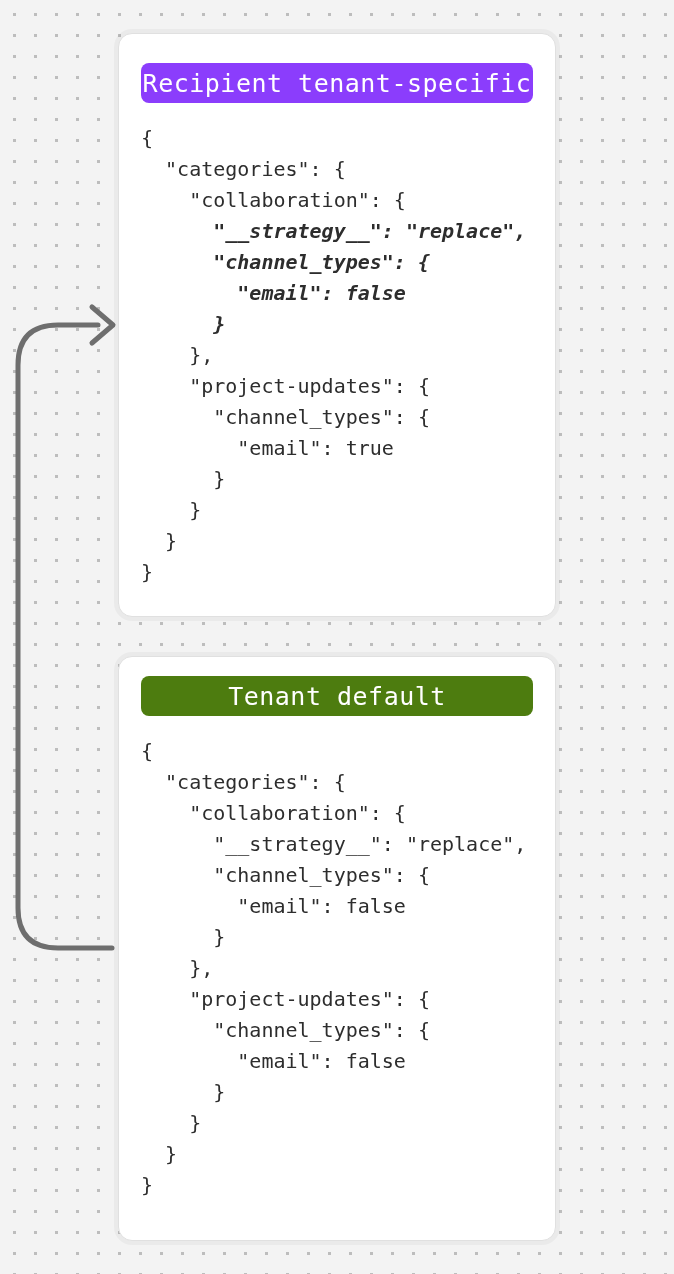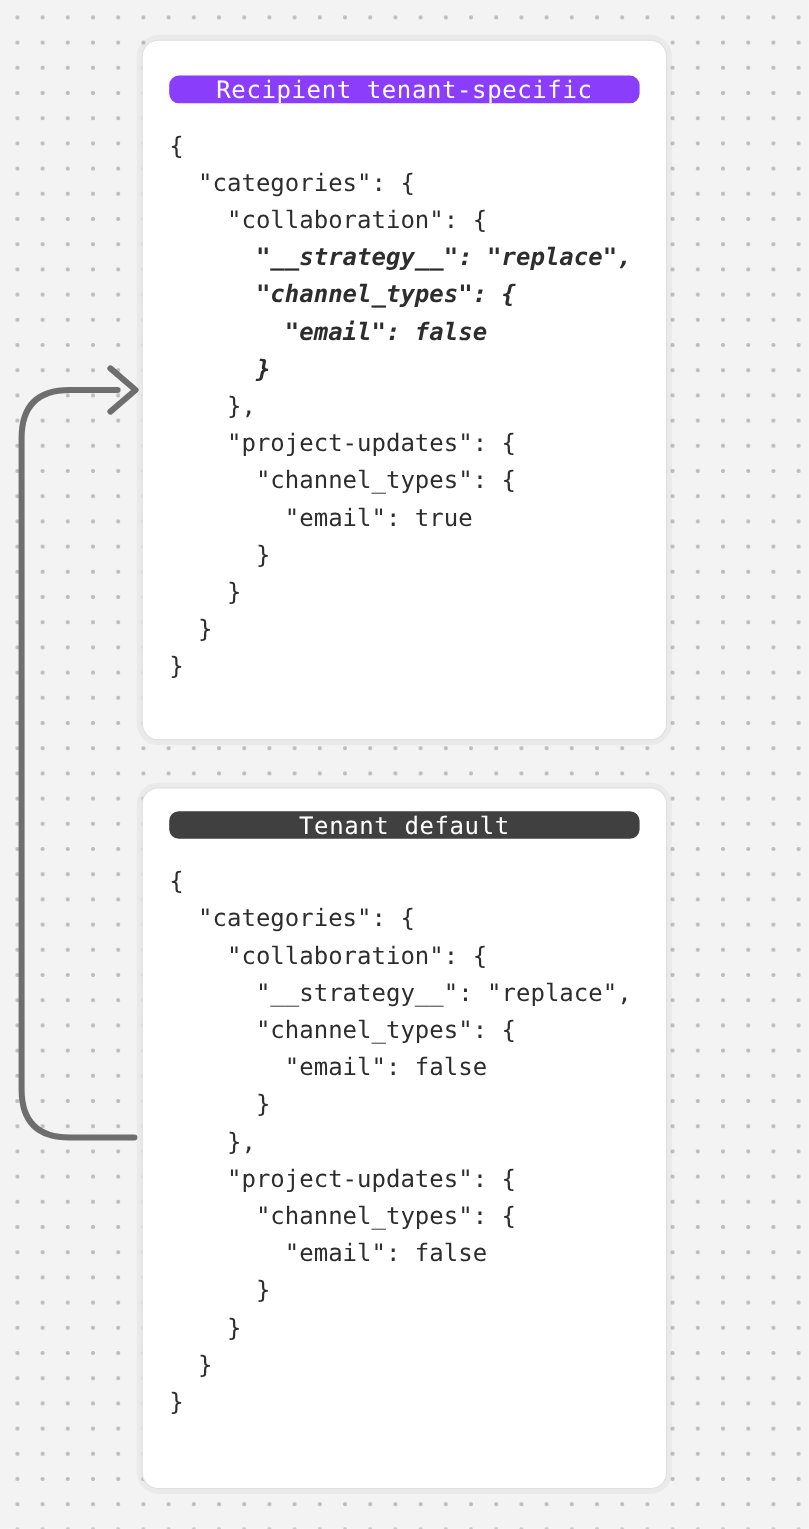--- a/index.html
+++ b/index.html
@@ -29,24 +29,24 @@
     width: 438px;
     background: #ffffff;
     border: 1px solid #e0e0e0;
     border-radius: 14px;
     box-shadow: 0 0 0 4px rgba(0,0,0,0.035);
   }
   .card-top { top: 33px; height: 584px; }
   .card-bottom { top: 656px; height: 585px; }
   .badge {
     margin: 29px 22px 0 22px;
-    height: 23px;
+    height: 40px;
     border-radius: 8px;
     color: #ffffff;
-    font-size: 20px;
+    font-size: 25px;
     display: flex;
     align-items: center;
     justify-content: center;
     letter-spacing: 0.5px;
     text-align: center;
   }
   .code {
     margin-top: 20px;
     padding: 0 0 0 22px;
     font-size: 20px;
@@ -87,21 +87,21 @@
         <div class="code-line">      "channel_types": {</div>
         <div class="code-line">        "email": true</div>
         <div class="code-line">      }</div>
         <div class="code-line">    }</div>
         <div class="code-line">  }</div>
         <div class="code-line">}</div>
       </div>
   </div>
 
   <div class="card card-bottom">
-    <div class="badge" style="background: #404040; margin-top: 19px;">Tenant default</div>
+    <div class="badge" style="background: #4d7c0f; margin-top: 19px;">Tenant default</div>
     <div class="code">
         <div class="code-line">{</div>
         <div class="code-line">  "categories": {</div>
         <div class="code-line">    "collaboration": {</div>
         <div class="code-line">      "__strategy__": "replace",</div>
         <div class="code-line">      "channel_types": {</div>
         <div class="code-line">        "email": false</div>
         <div class="code-line">      }</div>
         <div class="code-line">    },</div>
         <div class="code-line">    "project-updates": {</div>

